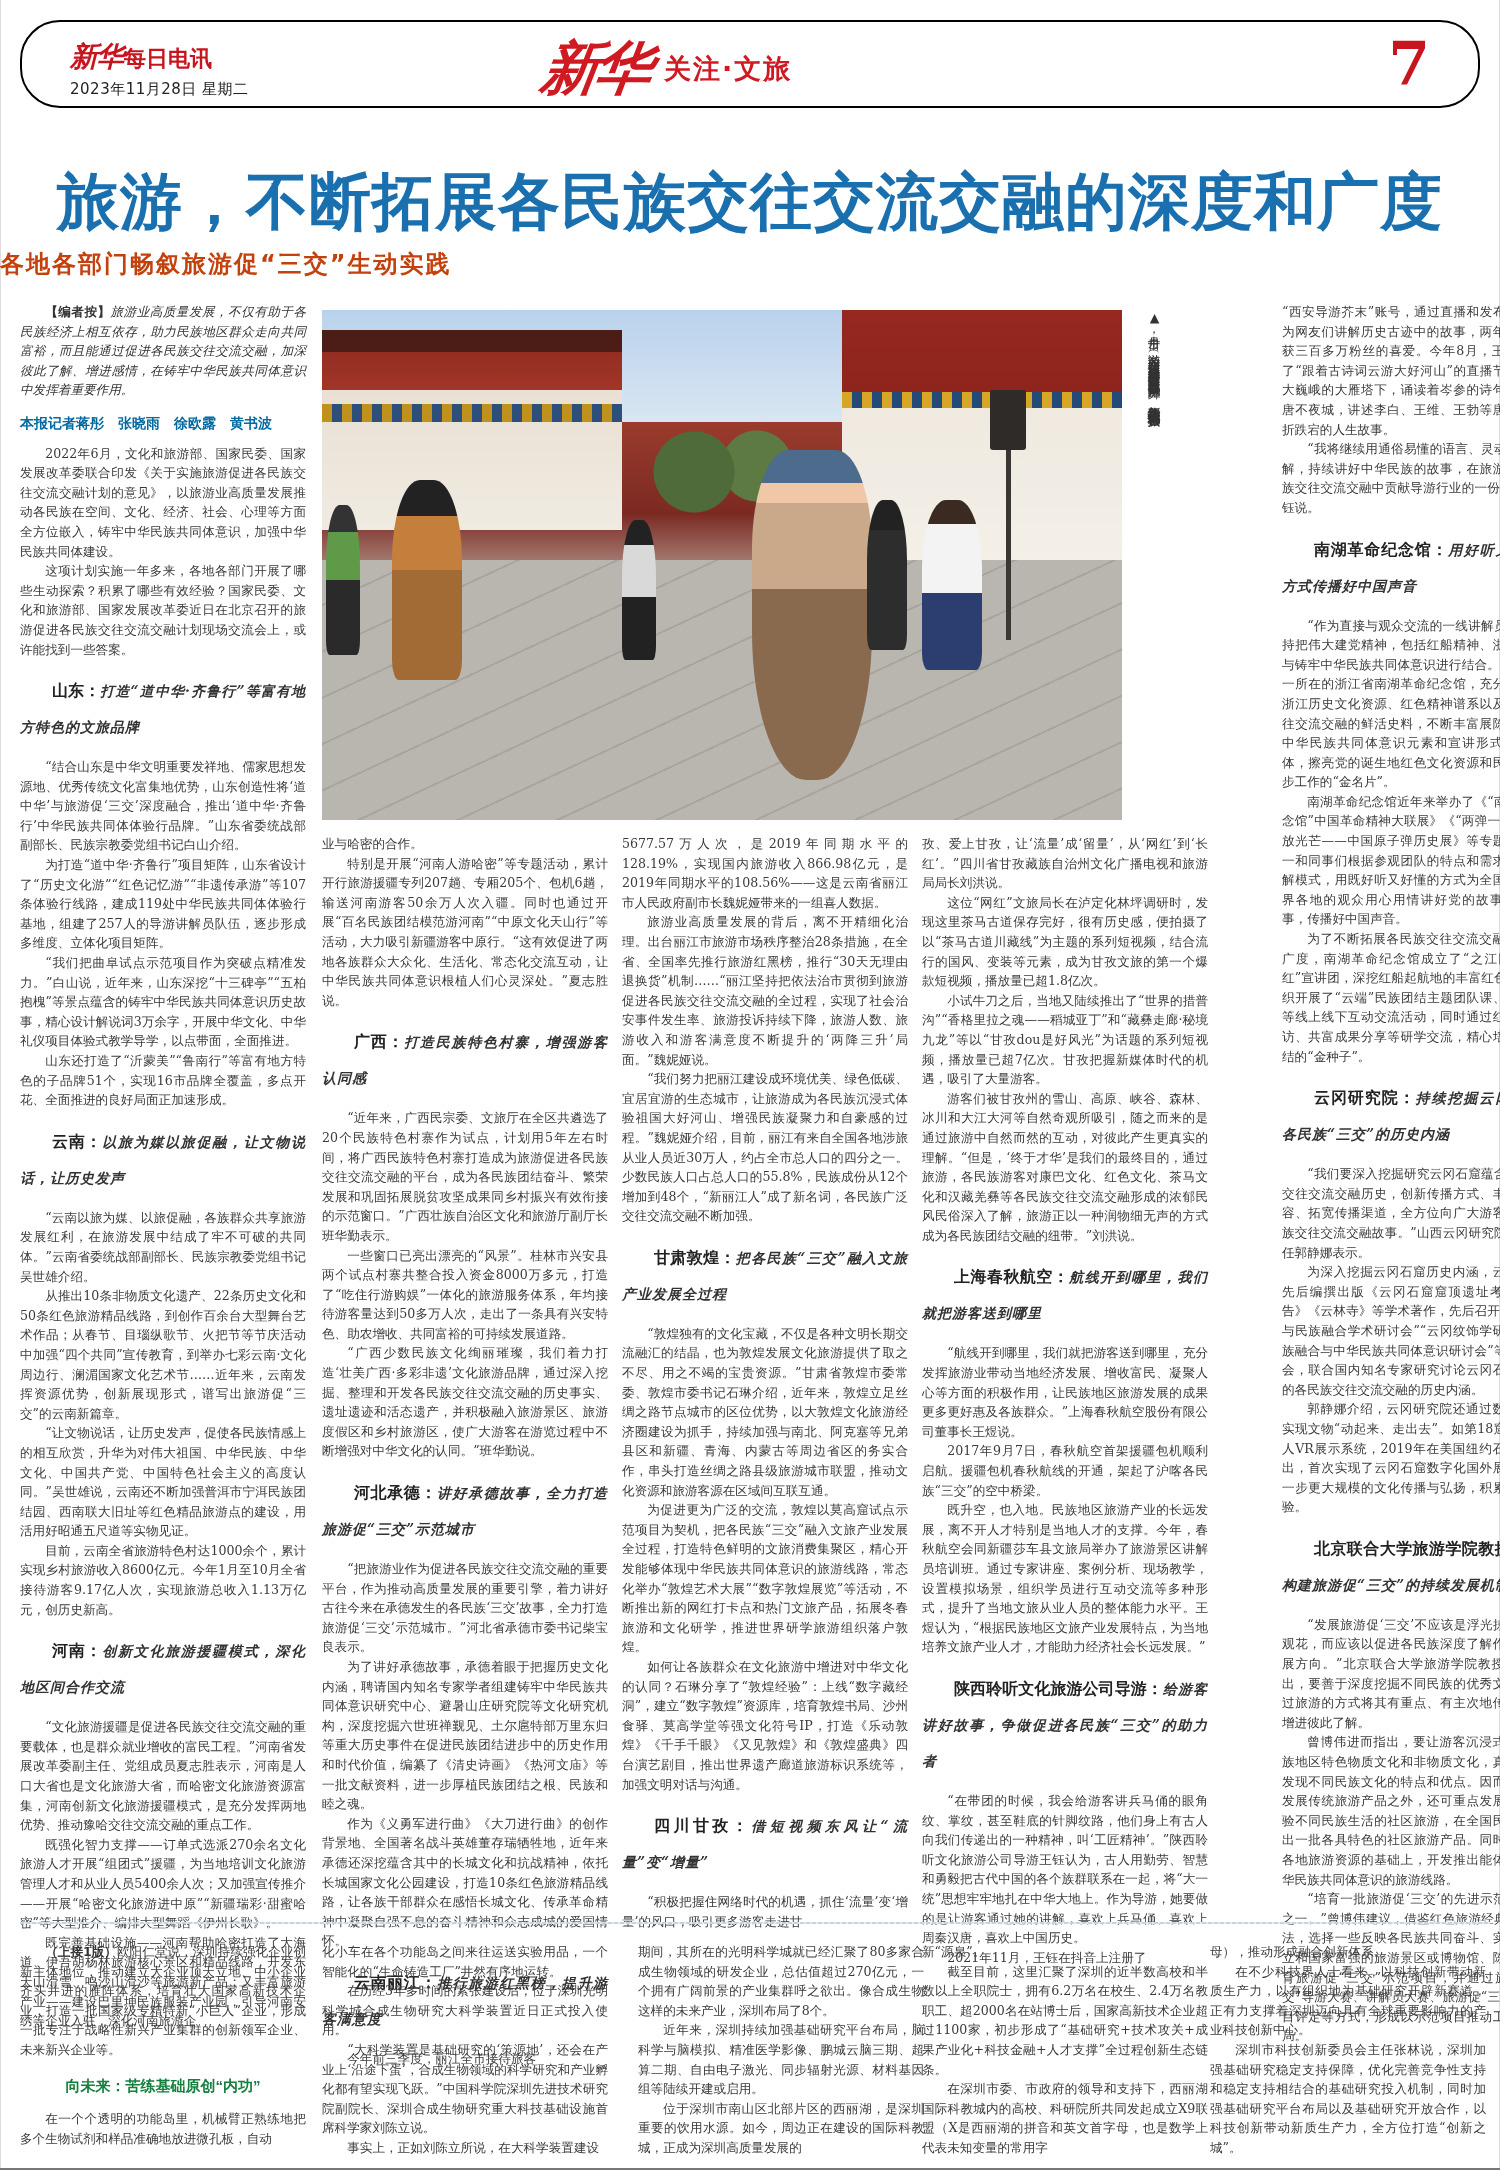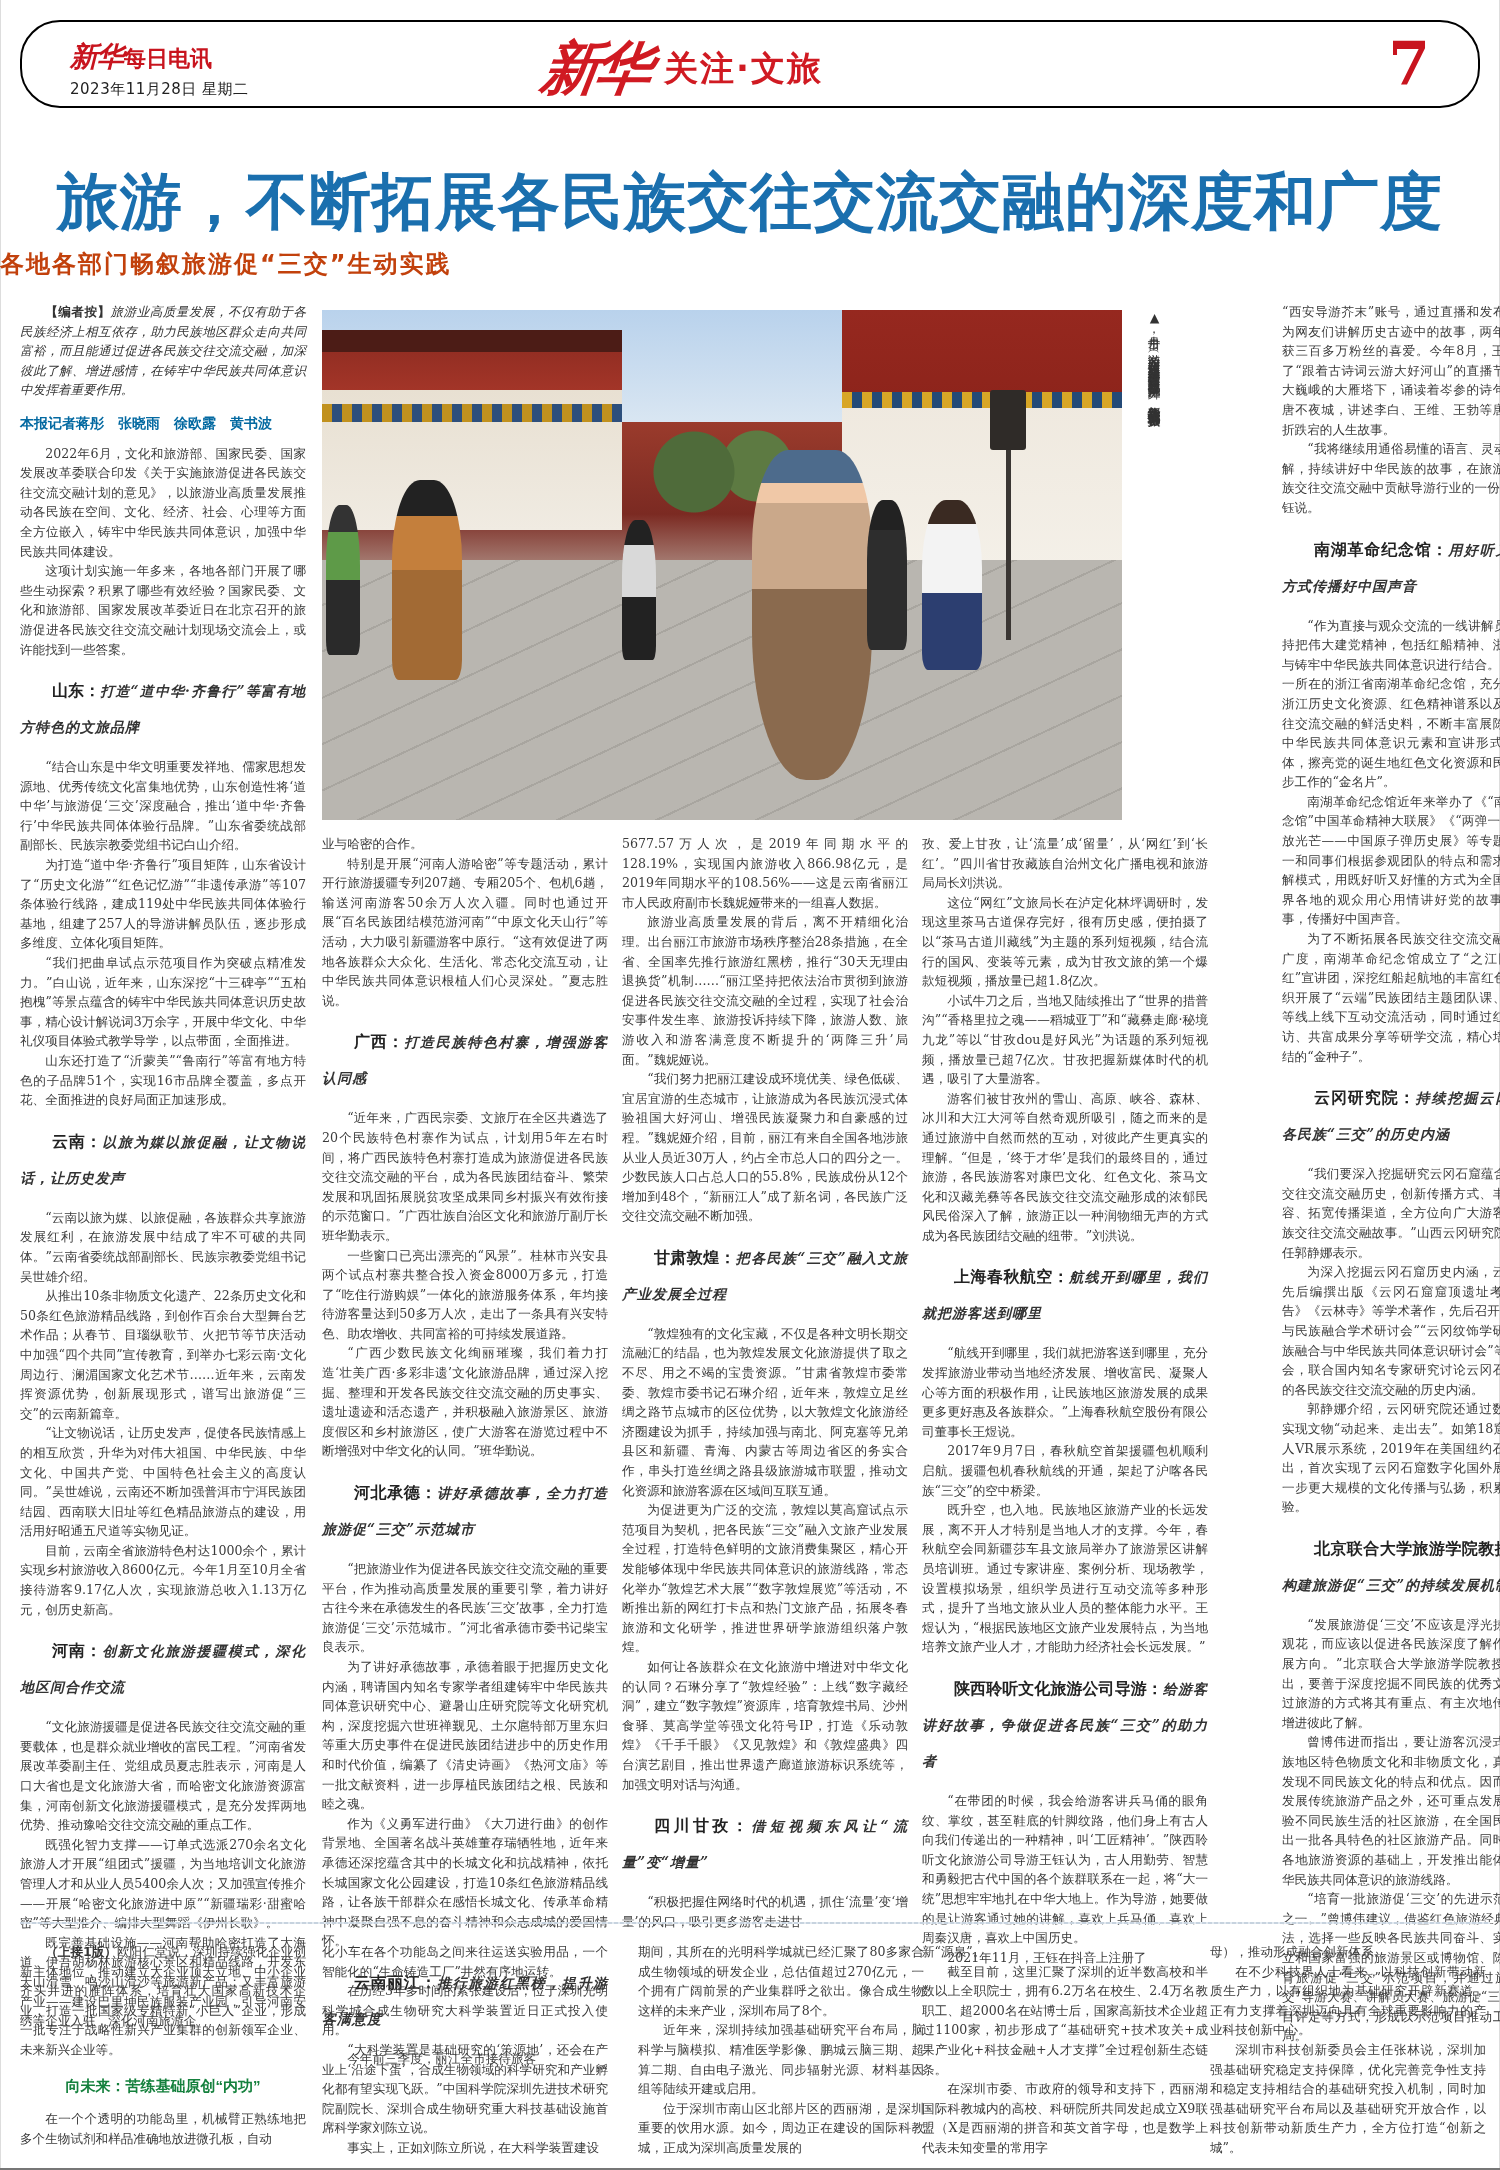--- a/index.html
+++ b/index.html
@@ -11,21 +11,21 @@
     position: absolute; left: 20px; top: 20px; width: 1460px; height: 88px;
     border: 2px solid #000000; border-radius: 40px; background: #fff;
   }
   .mh-left { position: absolute; left: 48px; top: 16px; }
   .mh-paper { display: flex; align-items: baseline; color: #c8141e; }
   .mh-logo-small { font-family: "DejaVu Serif", serif; font-style: italic; font-weight: bold; font-size: 28px; letter-spacing: -2px; }
   .mh-paper-name { font-family: "DejaVu Serif", serif; font-weight: bold; font-size: 22px; margin-left: 2px; }
   .mh-date { font-family: "DejaVu Sans", sans-serif; font-size: 15px; color: #222; margin-top: 4px; letter-spacing: 0.5px; }
   .mh-center { position: absolute; left: 520px; top: 8px; display: flex; align-items: center; color: #d01a22; }
   .mh-logo-big { font-family: "DejaVu Serif", serif; font-style: italic; font-weight: bold; font-size: 58px; letter-spacing: -6px; transform: skewX(-8deg); }
-  .mh-section { font-family: "DejaVu Sans", sans-serif; font-weight: bold; font-size: 34px; margin-left: 18px; letter-spacing: 2px; }
+  .mh-section { font-family: "DejaVu Sans", sans-serif; font-weight: bold; font-size: 27px; margin-left: 18px; letter-spacing: 2px; }
   .mh-page { position: absolute; right: 48px; top: 6px; font-family: "DejaVu Serif", serif; font-weight: bold; font-size: 60px; color: #c8141e; }
 
   
   .headline {
     position: absolute; left: 0; top: 160px; width: 1500px; text-align: center;
     font-family: "DejaVu Sans", sans-serif; font-weight: bold; font-size: 62px; color: #1a6fae;
     letter-spacing: 1px;
   }
   .subhead {
     position: absolute; left: 0; top: 248px; width: 1240px; text-align: left;

